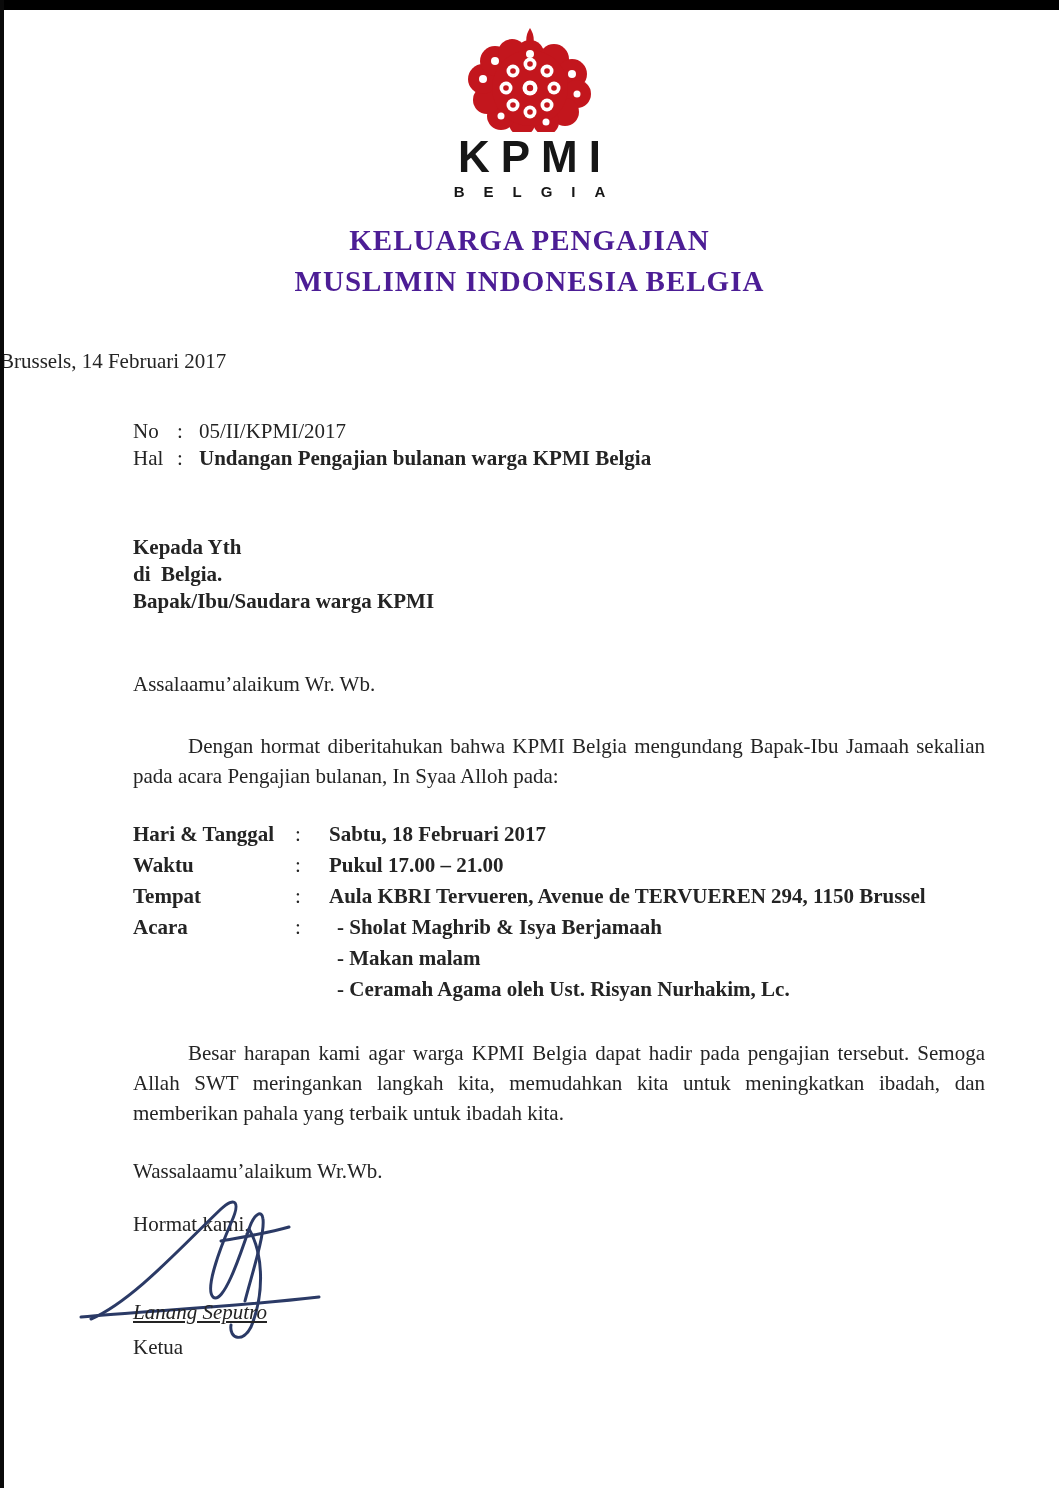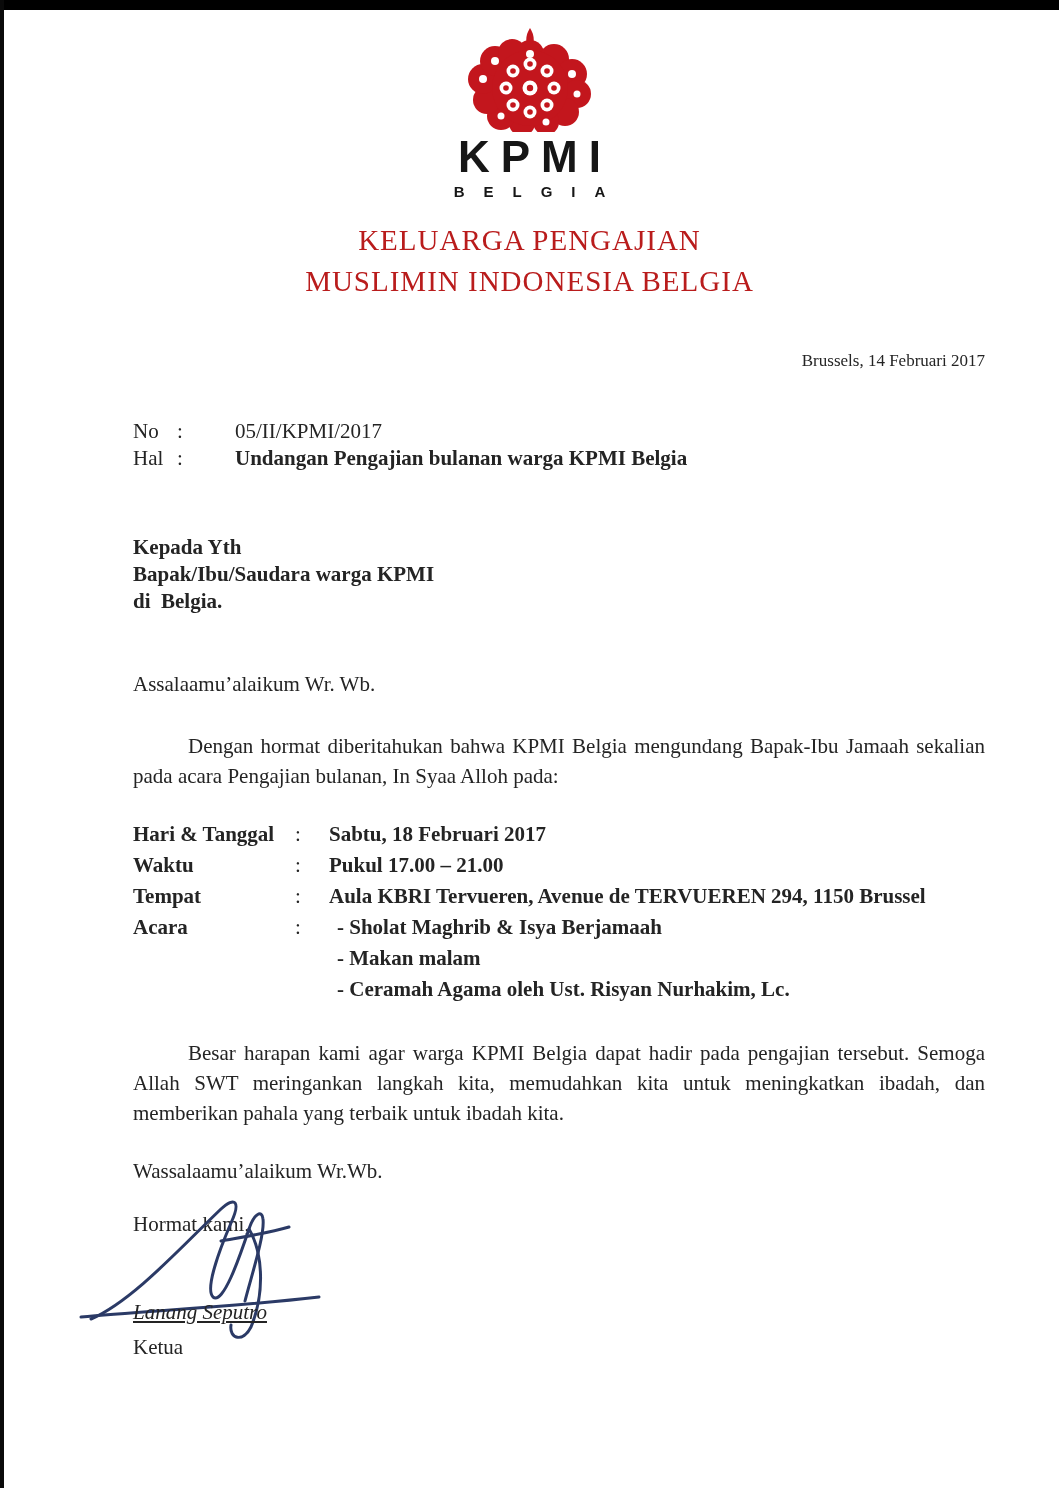--- a/index.html
+++ b/index.html
@@ -25,35 +25,34 @@
     margin-top:2px;
   }
   .region{
     font-family:"Liberation Sans", sans-serif;
     font-weight:700;font-size:15px;line-height:20px;
     letter-spacing:19px;color:#161616;
     padding-left:19px;
     margin-top:2px;
   }
   .org-title{
-    margin:18px 0 0 0;font-weight:400;
+    margin:18px 0 0 0;font-weight:700;
     font-size:29px;line-height:41px;letter-spacing:1px;
-    text-align:center;color:#b91c1c;
+    text-align:center;color:#4c1d95;
   }
   .date-line{
     margin-top:46px;
-    text-align:right;
     padding-right:74px;
-    font-size:17px;line-height:26px;
+    font-size:21px;line-height:26px;
   }
   .content{padding-left:133px;padding-right:74px;font-size:21px;}
 
   .meta{margin-top:44px;line-height:27px;}
   .meta-row{display:grid;grid-template-columns:44px 16px 1fr;}
-  .meta-row .v{padding-left:6px;margin-left:36px;}
+  .meta-row .v{padding-left:6px;}
   .bold{font-weight:700;}
 
   .recipient{margin-top:62px;line-height:27px;font-weight:700;}
 
   .salutation{margin-top:56px;line-height:27px;}
 
   .para{
     margin-top:33px;
     text-align:justify;
     text-indent:55px;
@@ -155,22 +154,22 @@
       </div>
       <div class="meta-row">
         <span>Hal</span>
         <span>:</span>
         <span class="v bold">Undangan Pengajian bulanan warga KPMI Belgia</span>
       </div>
     </div>
 
     <div class="recipient">
       <div>Kepada Yth</div>
+      <div>di&nbsp; Belgia.</div>
       <div>Bapak/Ibu/Saudara warga KPMI</div>
-      <div>di&nbsp; Belgia.</div>
     </div>
 
     <div class="salutation">Assalaamu’alaikum Wr. Wb.</div>
 
     <p class="para">Dengan hormat diberitahukan bahwa KPMI Belgia mengundang Bapak-Ibu Jamaah sekalian pada acara Pengajian bulanan, In Syaa Alloh pada:</p>
 
     <div class="details">
       <div class="detail-row">
         <span class="lbl">Hari &amp; Tanggal</span>
         <span>:</span>

